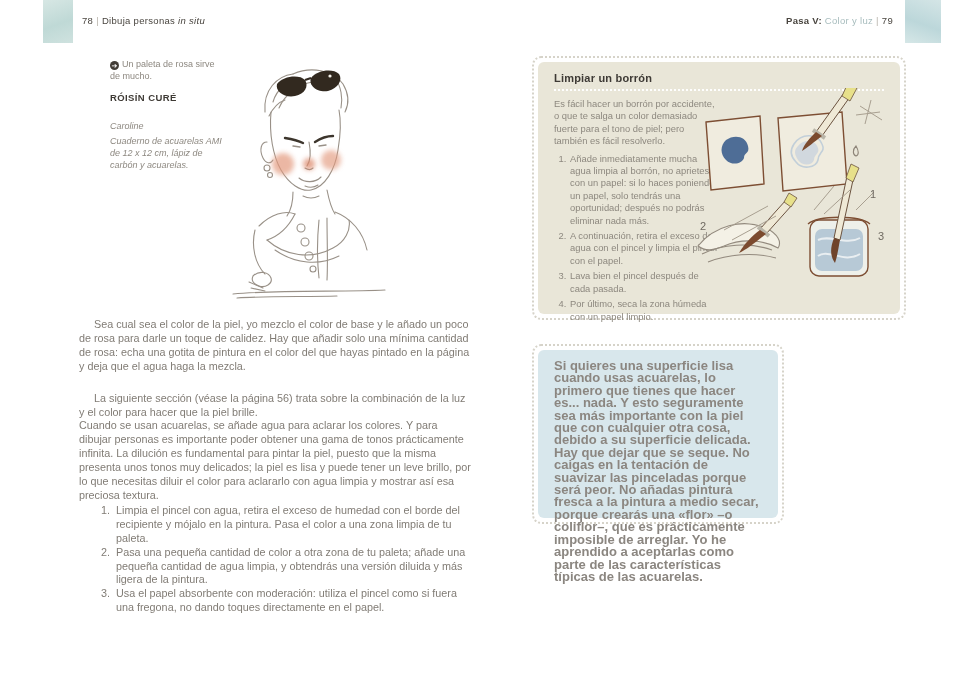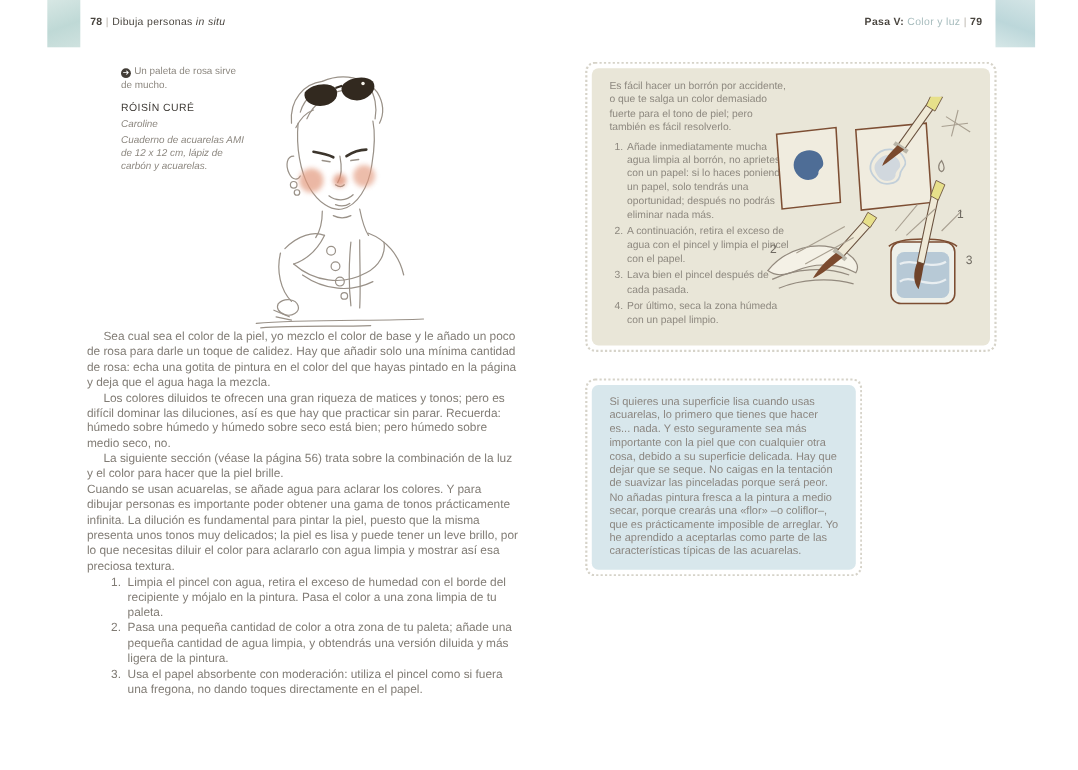--- a/index.html
+++ b/index.html
@@ -10,65 +10,65 @@
   }
   
   .corner { position: absolute; top: 0; }
   .corner-left  { left: 43px; width: 30px; height: 43px;
     background: linear-gradient(160deg,#d7e7e4 0%,#bfd9d6 55%,#cfe2df 100%); }
   .corner-right { left: 905px; width: 36px; height: 43px;
     background: linear-gradient(200deg,#d4e5e6 0%,#bcd7da 55%,#d6e7e7 100%); }
 
   
   .running-head { position: absolute; top: 15px; font-size: 9.5px; color: #49453f; letter-spacing: .3px; }
-  .running-head .pagenum { font-weight: bold; }
+  .running-head .pagenum { font-weight: normal; }
   .running-head .sep { color: #b9b4ac; padding: 0 3px; }
   .running-head .it { font-style: italic; }
   .head-left { left: 82px; }
   .head-right { right: 87px; }
   .head-right .chapter { font-weight: bold; color: #49453f; }
   .head-right .chapter-title { color: #a7bcbd; }
 
   
   .margin-note { position: absolute; left: 110px; top: 58px; width: 112px;
     font-size: 9px; line-height: 12px; color: #8d8880; }
   .margin-note .tip { margin-bottom: 10px; }
   .tip-icon { display:inline-block; width: 9px; height: 9px; background:#423d37; border-radius:50%;
     color:#fff; font-size:7px; line-height:9px; text-align:center; vertical-align:-1px; margin-right:3px; }
-  .margin-note .artist { font-weight: normal; color: #3e3a35; font-size: 9.5px; letter-spacing: .4px; margin-bottom: 1px; }
+  .margin-note .artist { font-weight: bold; color: #3e3a35; font-size: 9.5px; letter-spacing: .4px; margin-bottom: 16px; }
   .margin-note .subject { font-style: italic; margin-bottom: 3px; }
   .margin-note .materials { font-style: italic; }
 
   
   .portrait { position: absolute; left: 215px; top: 50px; width: 190px; height: 255px; }
 
   
   .body-left { position: absolute; left: 79px; top: 300px; width: 392px;
     font-size: 10.8px; line-height: 13.9px; color: #817c75; }
-  .body-left p.para { text-indent: 15px; }
+  .body-left p.para { text-indent: 15px; margin-top: 18px; }
   .body-left h3 { font-size: 11px; font-weight: bold; color: #3e3a35; margin: 9px 0 3px; }
   .body-left ol { margin: 1px 0 0; padding-left: 34px; }
   .body-left li { padding-left: 3px; }
 
   
   .box { position: absolute; border: 2px dotted #d6d3c9; border-radius: 9px; padding: 4px; }
   .box-inner { width: 100%; height: 100%; border-radius: 6px; padding: 10px 16px; position: relative; }
   .box h4 { font-size: 11px; font-weight: bold; color: #3e3a35; letter-spacing: .2px;
     border-bottom: 2px dotted rgba(255,255,255,.95); padding-bottom: 5px; margin-bottom: 7px; }
   .box-borron { left: 532px; top: 56px; width: 374px; height: 264px; }
   .box-borron .box-inner { background: #e9e6d8; }
   .borron-text { width: 166px; font-size: 9.4px; line-height: 12.4px; color: #8d887f; }
   .borron-text p { margin-bottom: 5px; }
   .borron-text ol { padding-left: 15px; }
   .borron-text li { margin-bottom: 3px; padding-left: 1px; }
   .brush-illo { position: absolute; right: 6px; top: 26px; width: 200px; height: 200px; }
 
   .box-consejo { left: 532px; top: 344px; width: 252px; height: 180px; }
   .box-consejo .box-inner { background: #d8e7ec; }
-  .box-consejo p { font-size: 10px; line-height: 12.4px; color: #8b8680; }
+  .box-consejo p { font-size: 13px; line-height: 12.4px; color: #8b8680; font-weight: bold; }
 
   svg text { font-family: "Liberation Sans", sans-serif; }
 </style>
 </head>
 <body>
 
 <div class="spread">
 
   <div class="corner corner-left"></div>
   <div class="corner corner-right"></div>
@@ -154,32 +154,32 @@
     <path d="M70,88 C76,89 84,91 88,93" stroke="#3c352c" stroke-width="2.4" fill="none" stroke-linecap="round"></path>
     <path d="M100,92 C106,88 113,86 118,86" stroke="#3c352c" stroke-width="2.4" fill="none" stroke-linecap="round"></path>
 
     <circle cx="68" cy="114" r="11" fill="#e39a7e" opacity="0.7" filter="url(#blur1)"></circle>
     <circle cx="116" cy="110" r="10" fill="#e39a7e" opacity="0.65" filter="url(#blur1)"></circle>
     <circle cx="94" cy="114" r="6" fill="#dd8a6d" opacity="0.75" filter="url(#blur1)"></circle>
   </svg>
 
   <div class="body-left">
     <p class="para">Sea cual sea el color de la piel, yo mezclo el color de base y le añado un poco de rosa para darle un toque de calidez. Hay que añadir solo una mínima cantidad de rosa: echa una gotita de pintura en el color del que hayas pintado en la página y deja que el agua haga la mezcla.</p>
-    <p class="para">Los colores diluidos te ofrecen una gran riqueza de matices y tonos; pero es difícil dominar las diluciones, así es que hay que practicar sin parar. Recuerda: húmedo sobre húmedo y húmedo sobre seco está bien; pero húmedo sobre medio seco, no.</p>
     <p class="para">La siguiente sección (véase la página 56) trata sobre la combinación de la luz y el color para hacer que la piel brille.</p>
     <p>Cuando se usan acuarelas, se añade agua para aclarar los colores. Y para dibujar personas es importante poder obtener una gama de tonos prácticamente infinita. La dilución es fundamental para pintar la piel, puesto que la misma presenta unos tonos muy delicados; la piel es lisa y puede tener un leve brillo, por lo que necesitas diluir el color para aclararlo con agua limpia y mostrar así esa preciosa textura.</p>
     <ol>
       <li>Limpia el pincel con agua, retira el exceso de humedad con el borde del recipiente y mójalo en la pintura. Pasa el color a una zona limpia de tu paleta.</li>
       <li>Pasa una pequeña cantidad de color a otra zona de tu paleta; añade una pequeña cantidad de agua limpia, y obtendrás una versión diluida y más ligera de la pintura.</li>
       <li>Usa el papel absorbente con moderación: utiliza el pincel como si fuera una fregona, no dando toques directamente en el papel.</li>
     </ol>
   </div>
 
   <section class="box box-borron">
     <div class="box-inner">
+      <h4>Limpiar un borrón</h4>
       <div class="borron-text">
         <p>Es fácil hacer un borrón por accidente, o que te salga un color demasiado fuerte para el tono de piel; pero también es fácil resolverlo.</p>
         <ol>
           <li>Añade inmediatamente mucha agua limpia al borrón, no aprietes con un papel: si lo haces poniendo un papel, solo tendrás una oportunidad; después no podrás eliminar nada más.</li>
           <li>A continuación, retira el exceso de agua con el pincel y limpia el pincel con el papel.</li>
           <li>Lava bien el pincel después de cada pasada.</li>
           <li>Por último, seca la zona húmeda con un papel limpio.</li>
         </ol>
       </div>
 

